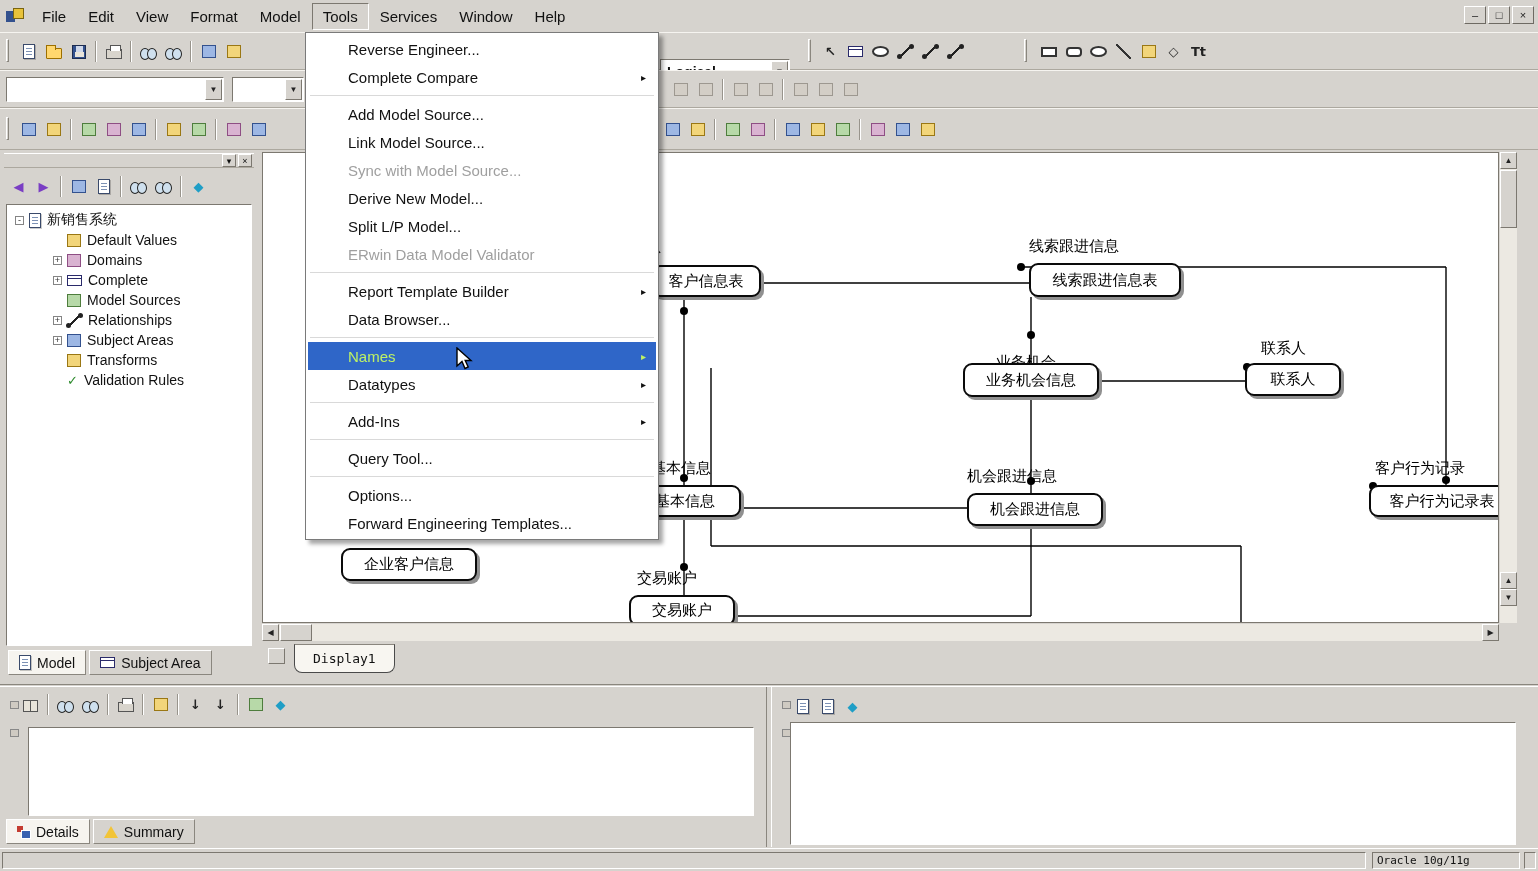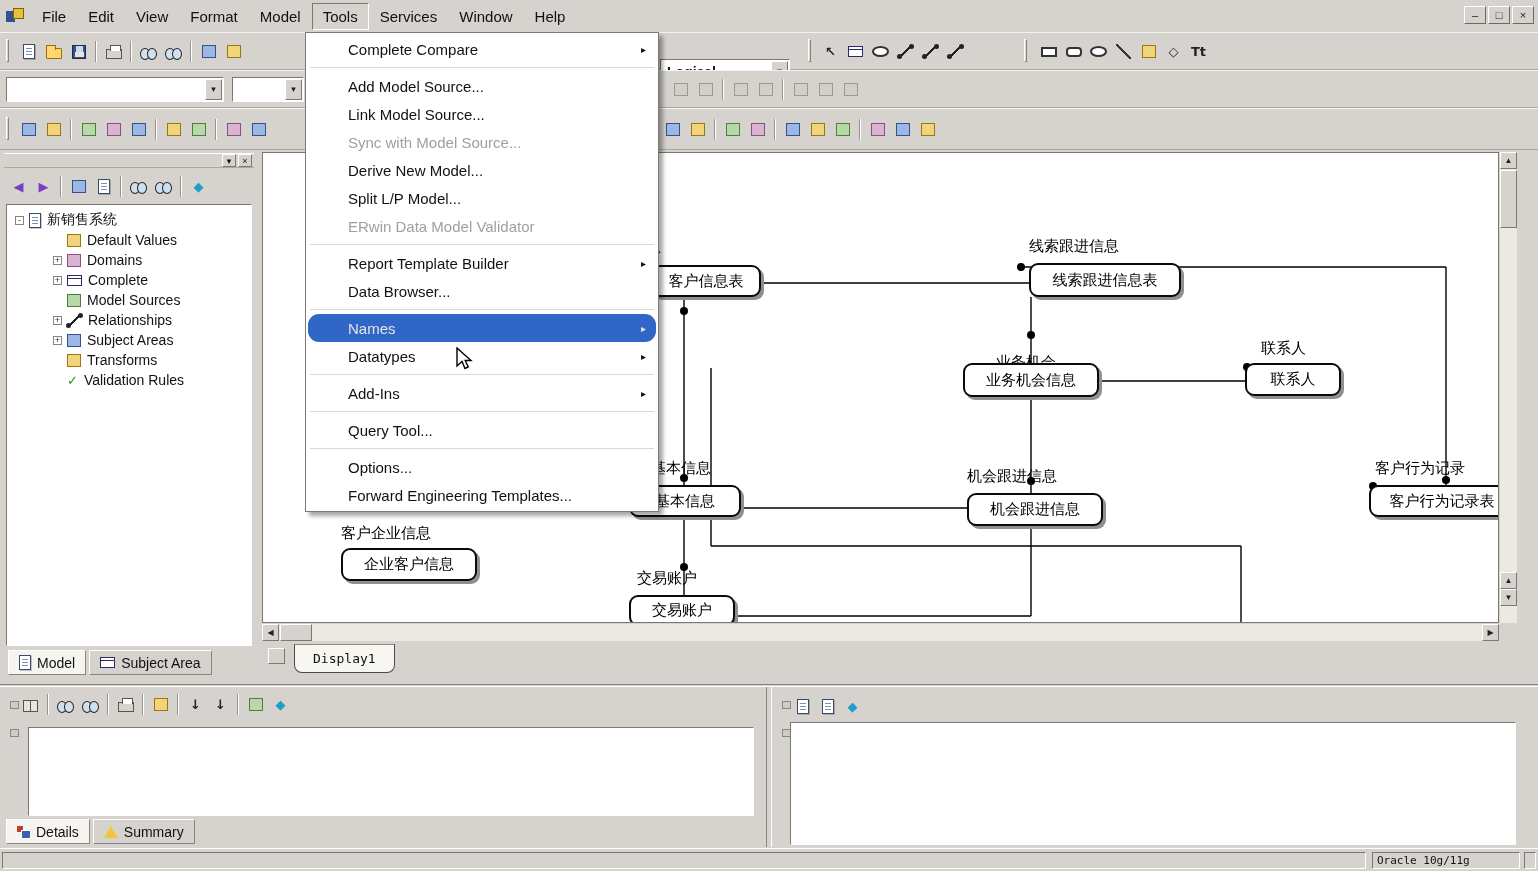--- a/index.html
+++ b/index.html
@@ -83,21 +83,21 @@
   .k-det::before{content:"";position:absolute;left:0;top:0;width:6px;height:6px;background:#c43c31}
   .k-det::after{content:"";position:absolute;left:4px;top:4px;width:8px;height:7px;background:#3a62b0;border:1px solid #fff}
   .k-tri{width:0;height:0;border-left:7px solid transparent;border-right:7px solid transparent;border-bottom:12px solid #f2c437}
 
   
   #tools-menu { position:absolute; left:305px; top:32px; width:354px; background:#fff;
                 border:1px solid #7a7a7a; box-shadow:4px 4px 4px rgba(0,0,0,.35);
                 padding:2px; z-index:60; }
   .mi { height:28px; display:flex; align-items:center; padding:0 26px 0 40px;
         font-size:15px; color:#111; position:relative; }
-  .mi.hl { background:#2f66c8; color:#e5e5e5;border-radius:11px; }
+  .mi.hl { background:#2f66c8; color:#bef264; }
   .mi.dis { color:#9f9f9f; }
   .mi .sub { position:absolute; right:10px; font-size:10px; }
   .msep { height:1px; background:#d9d9d9; margin:4px 2px; }
 
   
   #dock-header { position:absolute; left:4px; top:153px; width:250px; height:15px;
                  border-top:1px solid #fff; border-bottom:1px solid #aca89f; }
   #dock-header .hb { position:absolute; top:0px; width:14px; height:13px; background:#d6d3ce;
                  border:1px solid; border-color:#fff #7c7870 #7c7870 #fff; font-size:9px;
                  display:flex; align-items:center; justify-content:center; }
@@ -624,20 +624,23 @@
 </div>
 
 <div id="statusbar">
   <span class="scell" style="left:2px; width:1364px;"></span>
   <span class="scell" style="left:1372px; width:148px;">Oracle 10g/11g</span>
   <span class="scell" style="left:1524px; width:12px;"></span>
 </div>
 
 <div id="tools-menu">
     <div class="mi">
+      <span>Reverse Engineer...</span>
+    </div>
+    <div class="mi">
       <span>Complete Compare</span>
       <span class="sub">▸</span>
     </div>
     <div class="msep"></div>
     <div class="mi">
       <span>Add Model Source...</span>
     </div>
     <div class="mi">
       <span>Link Model Source...</span>
     </div>

